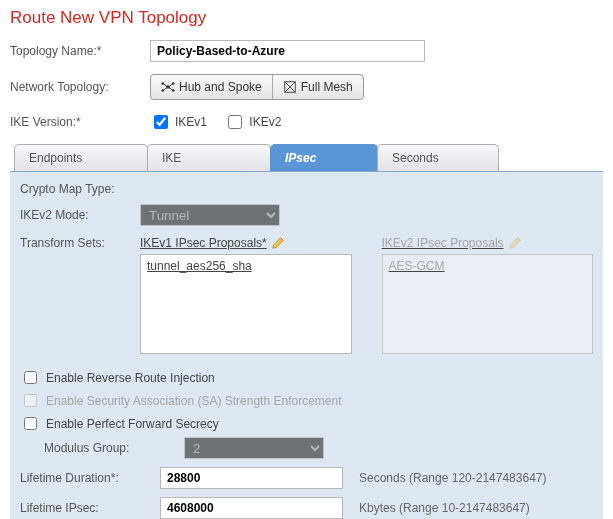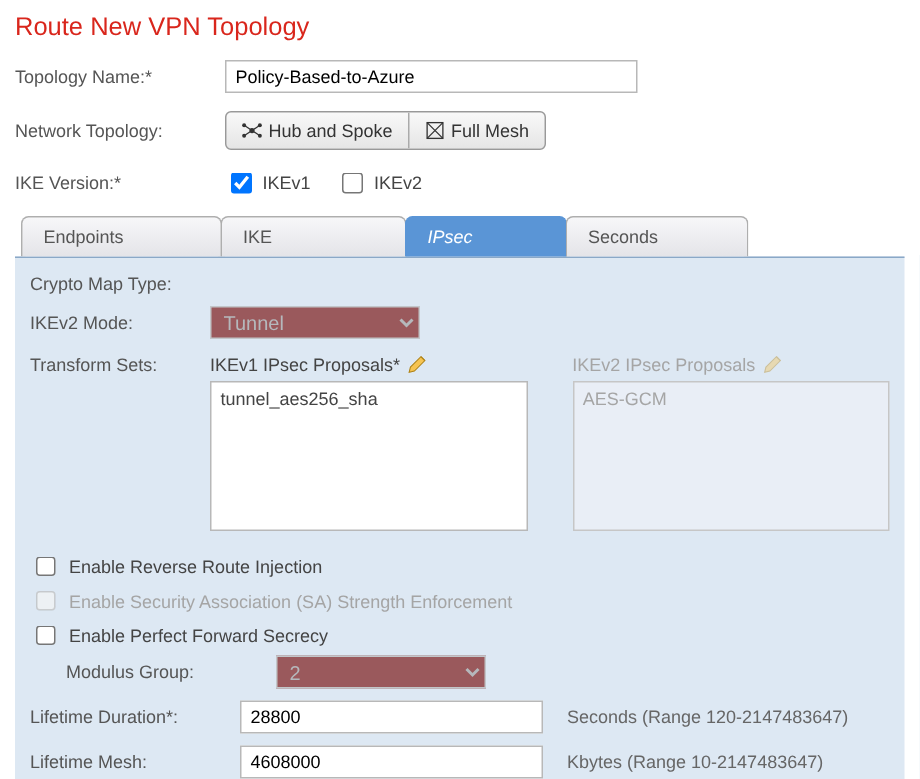--- a/index.html
+++ b/index.html
@@ -19,20 +19,21 @@
   .title { color: var(--red); font-size:17px; font-weight:400; margin:2px 0 12px 0; }
 
   .row { display:flex; align-items:center; margin-bottom:12px; }
   .row .lbl { width:140px; color:var(--label); }
   .row .ctrl { flex:1; }
 
   input[type=text].field {
     border:1px solid var(--border); height:22px; line-height:22px;
     padding:0 6px; font-family:inherit; font-size:12px; box-sizing:border-box;
     background:#fff;
+    font-weight:bold;
   }
   .topology-name { width:275px; }
 
   .seg-group { display:inline-flex; border:1px solid #999; border-radius:4px; overflow:hidden;
      background:linear-gradient(#f9f9f9,#e5e5e5);
   }
   .seg-btn {
     padding:5px 10px; display:inline-flex; align-items:center; gap:4px;
     border-right:1px solid #aaa; color:#333; cursor:pointer;
   }
@@ -47,59 +48,59 @@
   .tab {
     border:1px solid #aeaeae; border-bottom:none;
     border-top-left-radius:5px; border-top-right-radius:5px;
     padding:6px 32px 6px 14px; margin-right:0px;
     background:linear-gradient(var(--tab-inactive-1),var(--tab-inactive-2));
     color:#555; cursor:pointer; position:relative;
   }
   .tab + .tab { margin-left:-1px; }
   .tab.active {
     background:var(--tab-active); color:#fff; border-color:var(--tab-active);
-    font-weight:400; font-style:italic;
+    font-weight:700; font-style:italic;
   }
   .tab.ipsec   { width:60px; }
   .tab.endp    { width:86px; }
   .tab.ike     { width:76px; }
   .tab.adv     { width:74px; }
 
   .panel { border-top:1px solid #8aa8c7; background:var(--panel); padding:10px 10px 6px 10px; }
 
   .radiolike { display:inline-flex; align-items:center; gap:4px; margin-right:10px; cursor:pointer; }
   .radiolike .dot {
     width:13px; height:13px; border-radius:50%; background:#fff;
     border:1px solid #888; display:inline-flex; align-items:center; justify-content:center;
   }
   .radiolike.sel .dot::after { content:""; width:7px; height:7px; border-radius:50%; background:#2f7de0; }
 
   .disabled { color:var(--disabled); }
   select.sel {
     border:1px solid var(--border); height:22px; background:#fff; font-family:inherit;
     padding:0 4px; box-sizing:border-box;
   }
-  select.sel:disabled { color:var(--disabled); background:#7f1d1d; }
-
-  .proposals { display:flex; gap:30px; }
+  select.sel:disabled { color:var(--disabled); background:#404040; }
+
+  .proposals { display:flex; gap:30px;text-decoration:underline; }
   .prop-col { flex:1; }
   .prop-head { display:flex; align-items:center; gap:4px; margin-bottom:4px; }
   .prop-head .t { }
   .pencil { width:14px; height:14px; display:inline-block; }
   .listbox {
     border:1px solid var(--border); background:#fff; height:90px;
     padding:4px 6px; font-size:12px;
   }
   .listbox.disabled { background:#e9eef6; color:var(--disabled); border-color:#c6c6c6; }
 
   .opt-row { display:flex; align-items:center; gap:6px; margin:4px 0; }
 
   .unit { color:#666; }
   .modsel { width:140px; }
-  .lifedur, .lifesize { width:202px; }
+  .lifedur, .lifesize { width:183px; }
 
   
   .ico svg { display:block; }
 
 </style>
 </head>
 <body>
 
 <svg width="0" height="0" style="position:absolute">
   <symbol id="i-arrows" viewBox="0 0 16 16">
@@ -246,21 +247,21 @@
 
     <div class="row" style="margin-bottom:8px">
       <div class="lbl" style="width:140px">Lifetime Duration*:</div>
       <div class="ctrl" style="display:flex;align-items:center;gap:16px">
         <input type="text" class="field lifedur" value="28800" style="">
         <span class="unit">Seconds (Range 120-2147483647)</span>
       </div>
     </div>
 
     <div class="row" style="margin-bottom:8px">
-      <div class="lbl" style="width:140px">Lifetime Mesh:</div>
+      <div class="lbl" style="width:140px">Lifetime IPsec:</div>
       <div class="ctrl" style="display:flex;align-items:center;gap:16px">
         <input type="text" class="field lifesize" value="4608000" style="">
         <span class="unit">Kbytes (Range 10-2147483647)</span>
       </div>
     </div>
 
   </div>
 
 </div>
 

